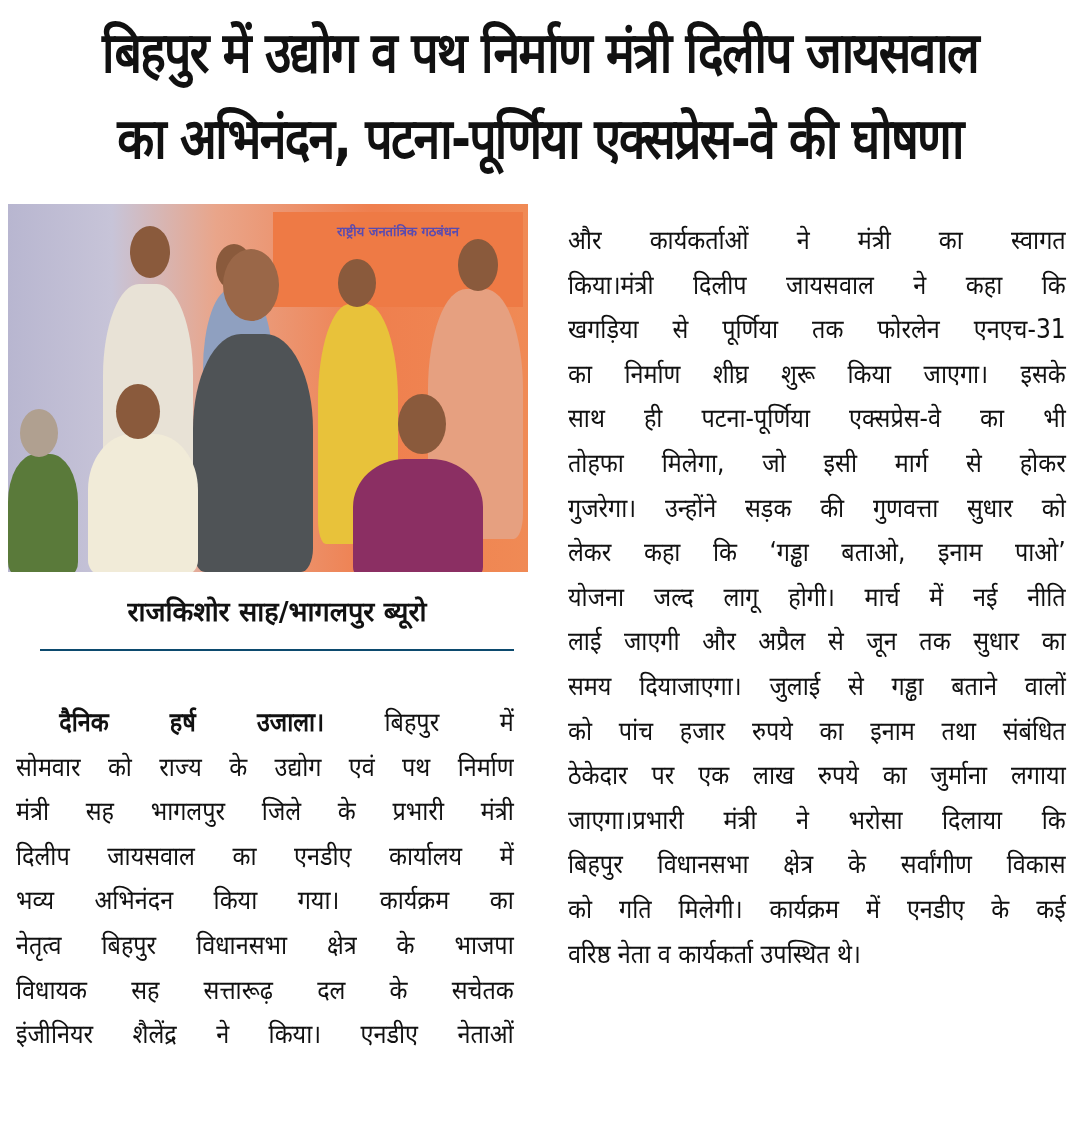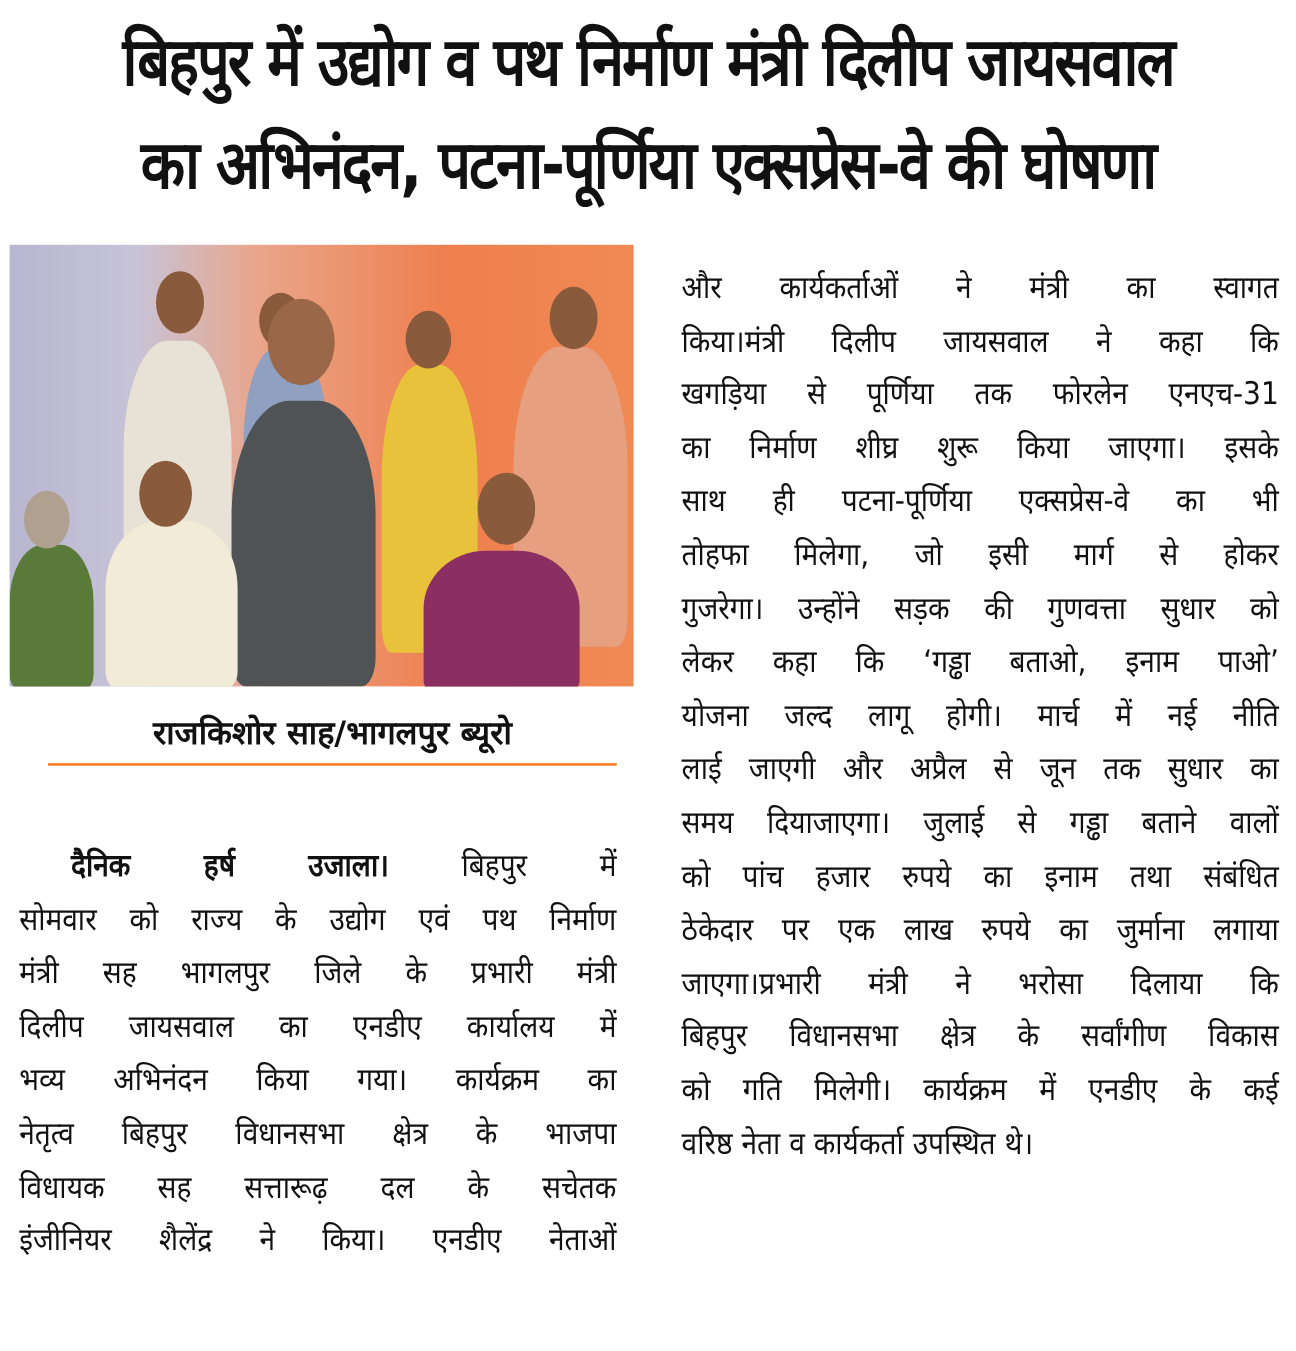--- a/index.html
+++ b/index.html
@@ -28,22 +28,22 @@
     font-family: "DejaVu Sans", sans-serif; font-size: 13px; font-weight: bold;
     text-align: center; padding-top: 10px; box-sizing: border-box;
   }
   .person { position: absolute; border-radius: 40% 40% 10% 10%; }
   .head { position: absolute; border-radius: 50%; background: #8a5a3c; }
   .byline {
     position: absolute; left: 40px; top: 592px; width: 474px;
     text-align: center;
     font-family: "DejaVu Sans", sans-serif; font-weight: bold;
     font-size: 27px; line-height: 40px;
-    padding-bottom: 4px;
-    border-bottom: 2px solid #f97316;
+    padding-bottom: 17px;
+    border-bottom: 2px solid #0c4a6e;
   }
   .col {
     position: absolute;
     font-family: "DejaVu Sans", sans-serif;
     font-size: 26px;
     line-height: 44.6px;
     text-align: justify;
     text-align-last: justify;
     transform: scaleX(0.9);
     transform-origin: left top;
@@ -56,20 +56,21 @@
 </style>
 </head>
 <body>
 
 <div class="headline">
   <div>बिहपुर में उद्योग व पथ निर्माण मंत्री दिलीप जायसवाल</div>
   <div>का अभिनंदन, पटना-पूर्णिया एक्सप्रेस-वे की घोषणा</div>
 </div>
 
 <div class="photo" title="मंत्री माइक पर संबोधित करते हुए, मंच पर एनडीए नेता">
+  <div class="banner">राष्ट्रीय जनतांत्रिक गठबंधन</div>
 
   <div class="person" style="left:95px;top:80px;width:90px;height:230px;background:#e8e2d6;"></div>
   <div class="head" style="left:122px;top:22px;width:40px;height:52px;"></div>
   <div class="person" style="left:195px;top:85px;width:70px;height:200px;background:#8fa0c0;"></div>
   <div class="head" style="left:208px;top:40px;width:36px;height:46px;"></div>
   <div class="person" style="left:310px;top:100px;width:80px;height:240px;background:#e8c23a;"></div>
   <div class="head" style="left:330px;top:55px;width:38px;height:48px;"></div>
   <div class="person" style="left:420px;top:85px;width:95px;height:250px;background:#e6a080;"></div>
   <div class="head" style="left:450px;top:35px;width:40px;height:52px;"></div>
   <div class="person" style="left:185px;top:130px;width:120px;height:238px;background:#4f5356;"></div>

